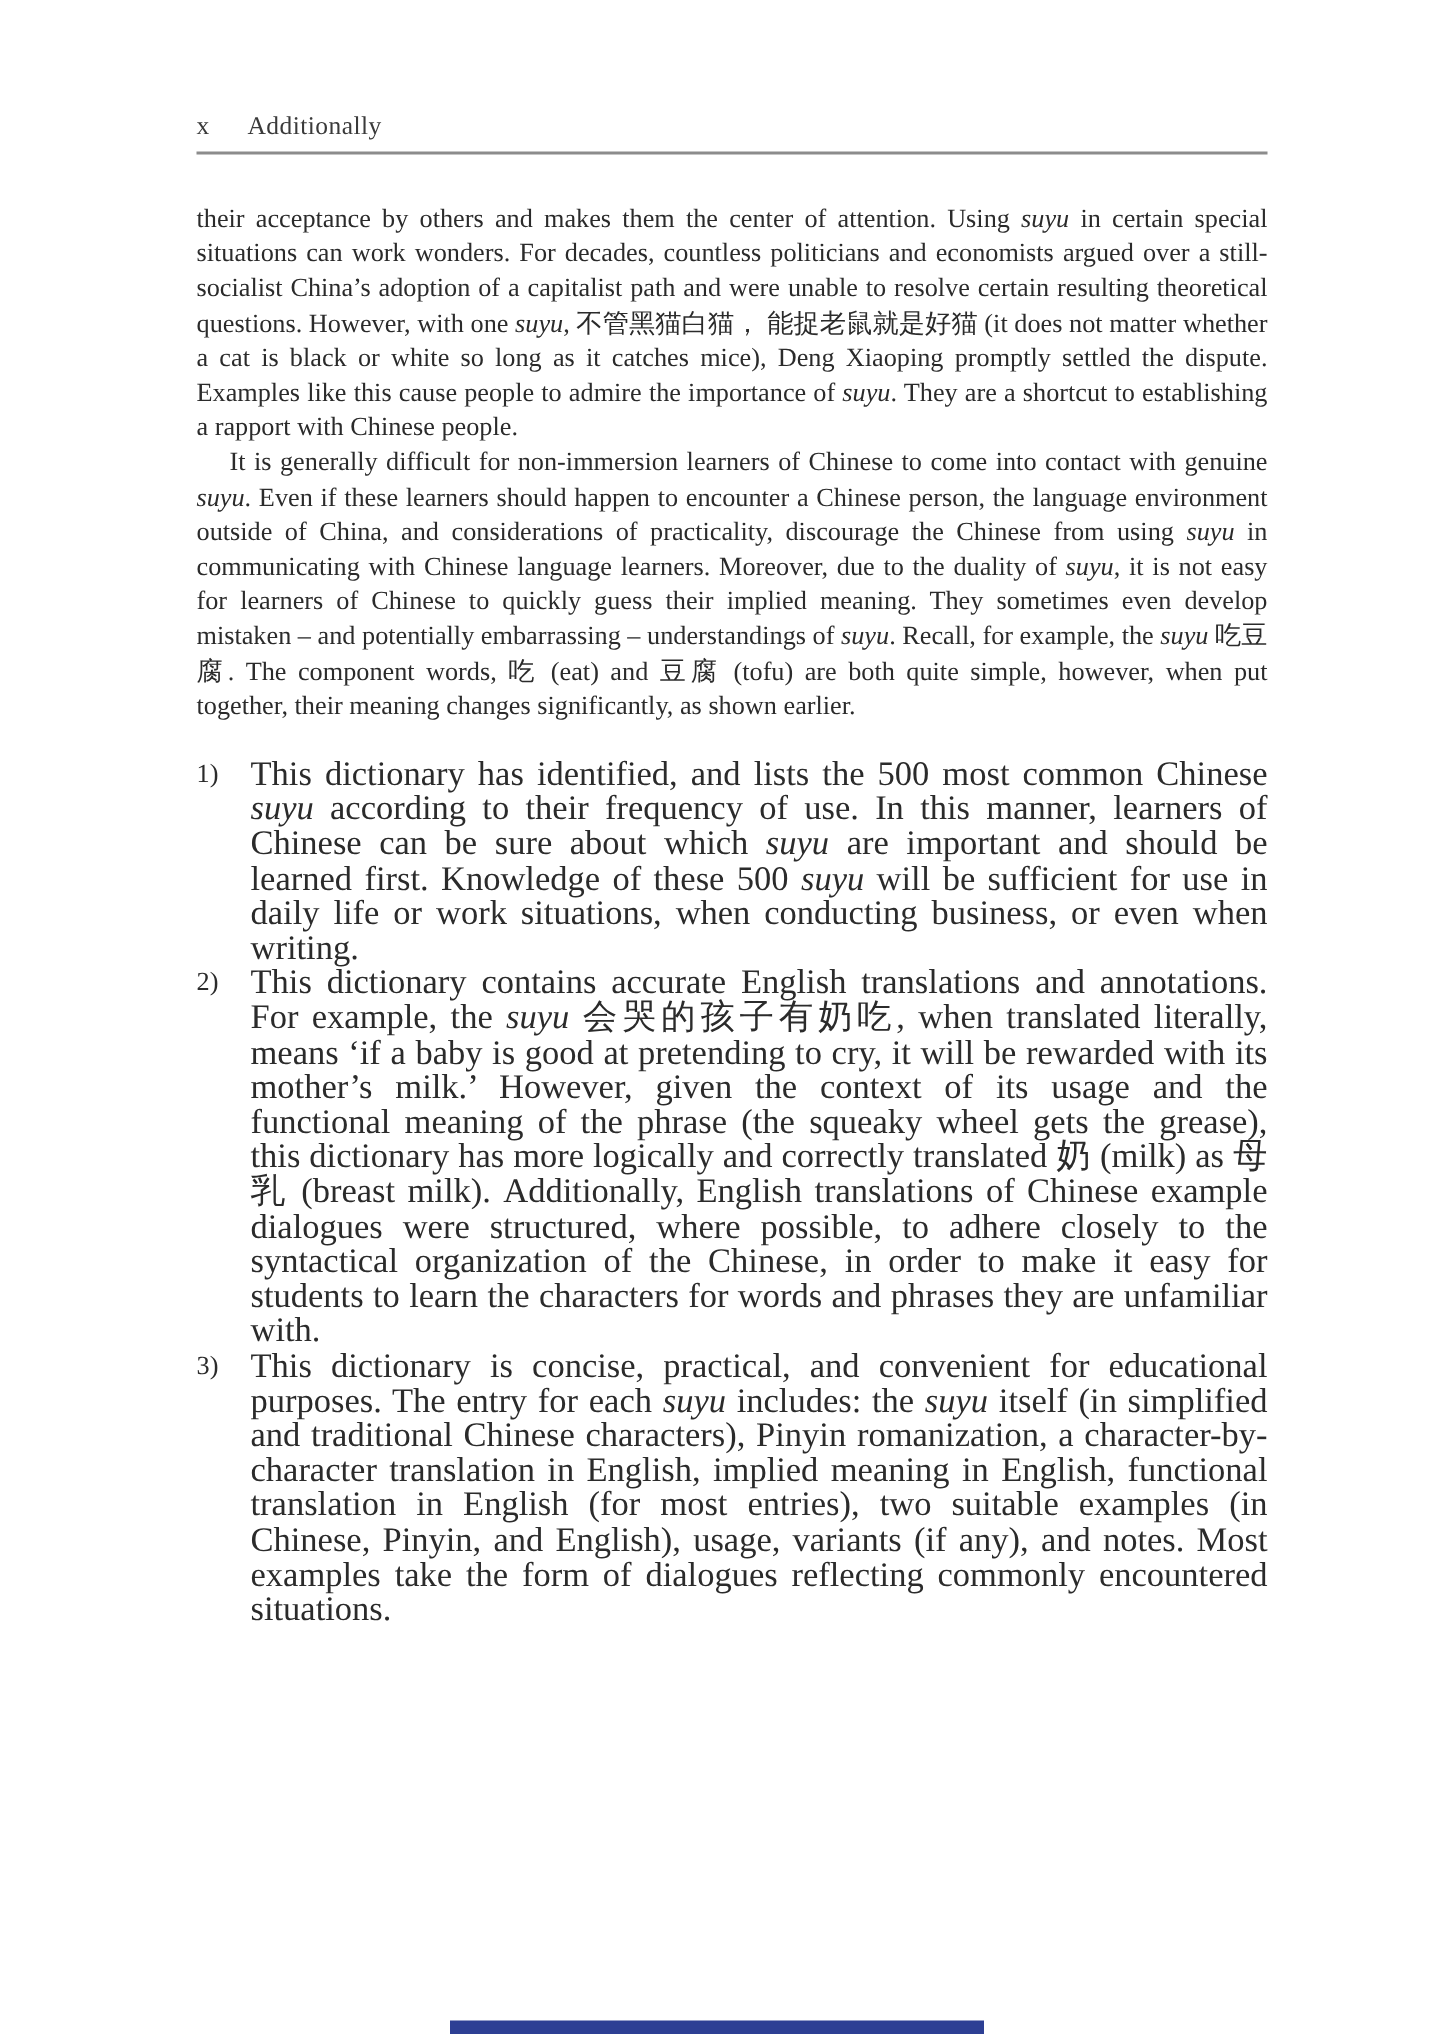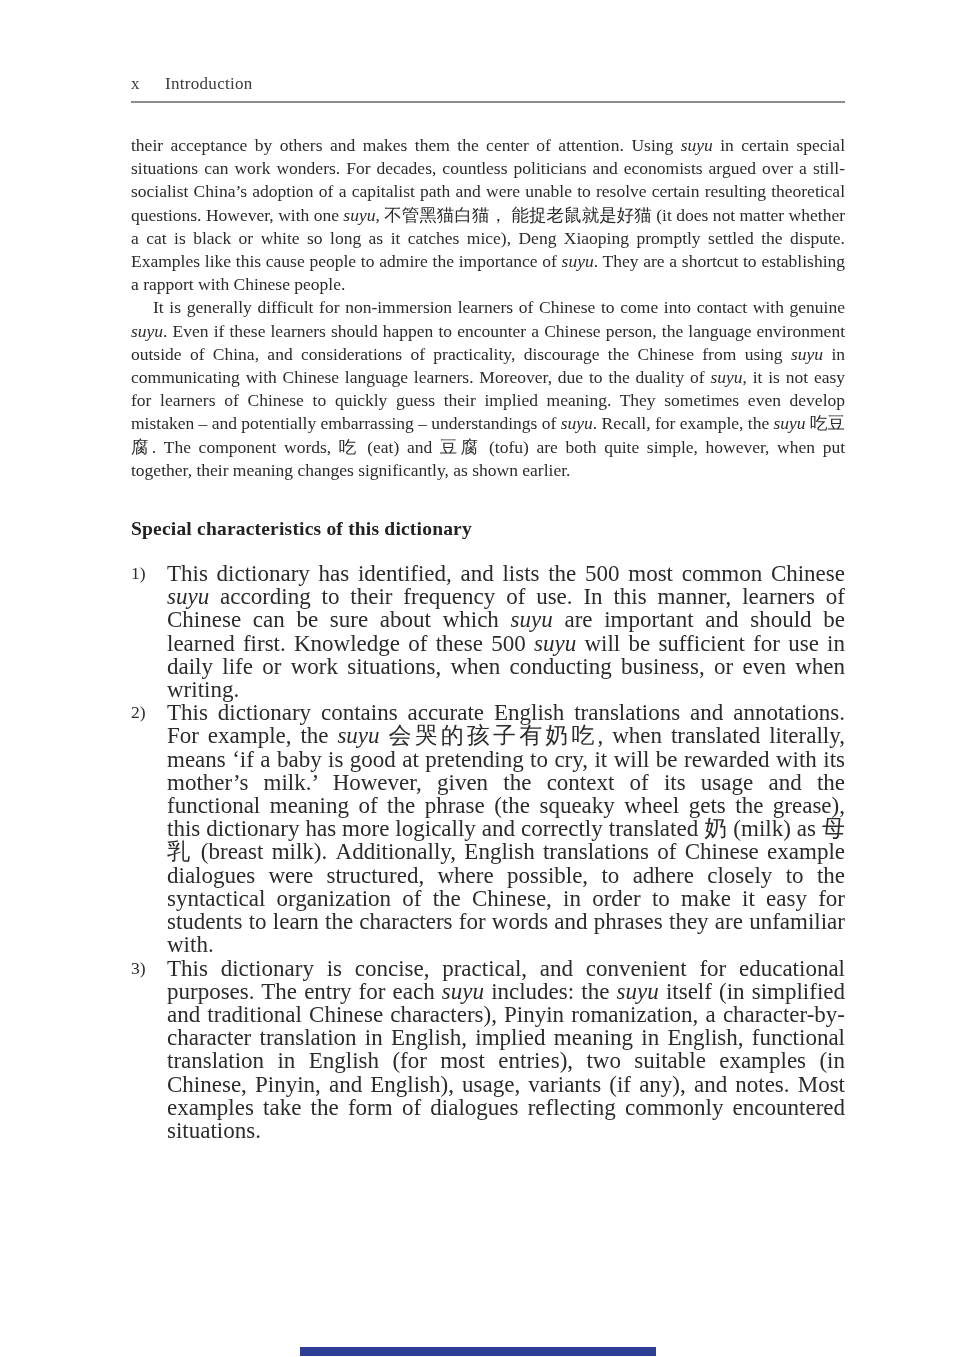--- a/index.html
+++ b/index.html
@@ -76,29 +76,28 @@
     background: #2d3f94;
   }
 </style>
 </head>
 <body>
 
 <div class="page">
 
   <div class="running-head">
     <span class="pagenum">x</span>
-    <span class="section-title">Introduction</span>
+    <span class="section-title">Additionally</span>
   </div>
   <hr class="head-rule">
 
   <div class="bodytext">
     <p><span>their acceptance by others and makes them the center of attention. Using </span><span class="it">suyu</span><span> in certain special situations can work wonders. For decades, countless politicians and economists argued over a still-socialist China’s adoption of a capitalist path and were unable to resolve certain resulting theoretical questions. However, with one </span><span class="it">suyu</span><span>, 不管黑猫白猫， 能捉老鼠就是好猫 (it does not matter whether a cat is black or white so long as it catches mice), Deng Xiaoping promptly settled the dispute. Examples like this cause people to admire the importance of </span><span class="it">suyu</span><span>. They are a shortcut to establishing a rapport with Chinese people.</span></p>
     <p class="indent"><span>It is generally difficult for non-immersion learners of Chinese to come into contact with genuine </span><span class="it">suyu</span><span>. Even if these learners should happen to encounter a Chinese person, the language environment outside of China, and considerations of practicality, discourage the Chinese from using </span><span class="it">suyu</span><span> in communicating with Chinese language learners. Moreover, due to the duality of </span><span class="it">suyu</span><span>, it is not easy for learners of Chinese to quickly guess their implied meaning. They sometimes even develop mistaken – and potentially embarrassing – understandings of </span><span class="it">suyu</span><span>. Recall, for example, the </span><span class="it">suyu</span><span> 吃豆腐. The component words, 吃 (eat) and 豆腐 (tofu) are both quite simple, however, when put together, their meaning changes significantly, as shown earlier.</span></p>
 
-    <h2 class="section-heading">Special characteristics of this dictionary</h2>
 
 
     <div class="feature-list">
       <div class="feature-item">
         <span class="marker">1)</span>
         <span class="item-body"><span>This dictionary has identified, and lists the 500 most common Chinese </span><span class="it">suyu</span><span> according to their frequency of use. In this manner, learners of Chinese can be sure about which </span><span class="it">suyu</span><span> are important and should be learned first. Knowledge of these 500 </span><span class="it">suyu</span><span> will be sufficient for use in daily life or work situations, when conducting business, or even when writing.</span></span>
       </div>
       <div class="feature-item">
         <span class="marker">2)</span>
         <span class="item-body"><span>This dictionary contains accurate English translations and annotations. For example, the </span><span class="it">suyu</span><span> 会哭的孩子有奶吃, when translated literally, means ‘if a baby is good at pretending to cry, it will be rewarded with its mother’s milk.’ However, given the context of its usage and the functional meaning of the phrase (the squeaky wheel gets the grease), this dictionary has more logically and correctly translated 奶 (milk) as 母乳 (breast milk). Additionally, English translations of Chinese example dialogues were structured, where possible, to adhere closely to the syntactical organization of the Chinese, in order to make it easy for students to learn the characters for words and phrases they are unfamiliar with.</span></span>

